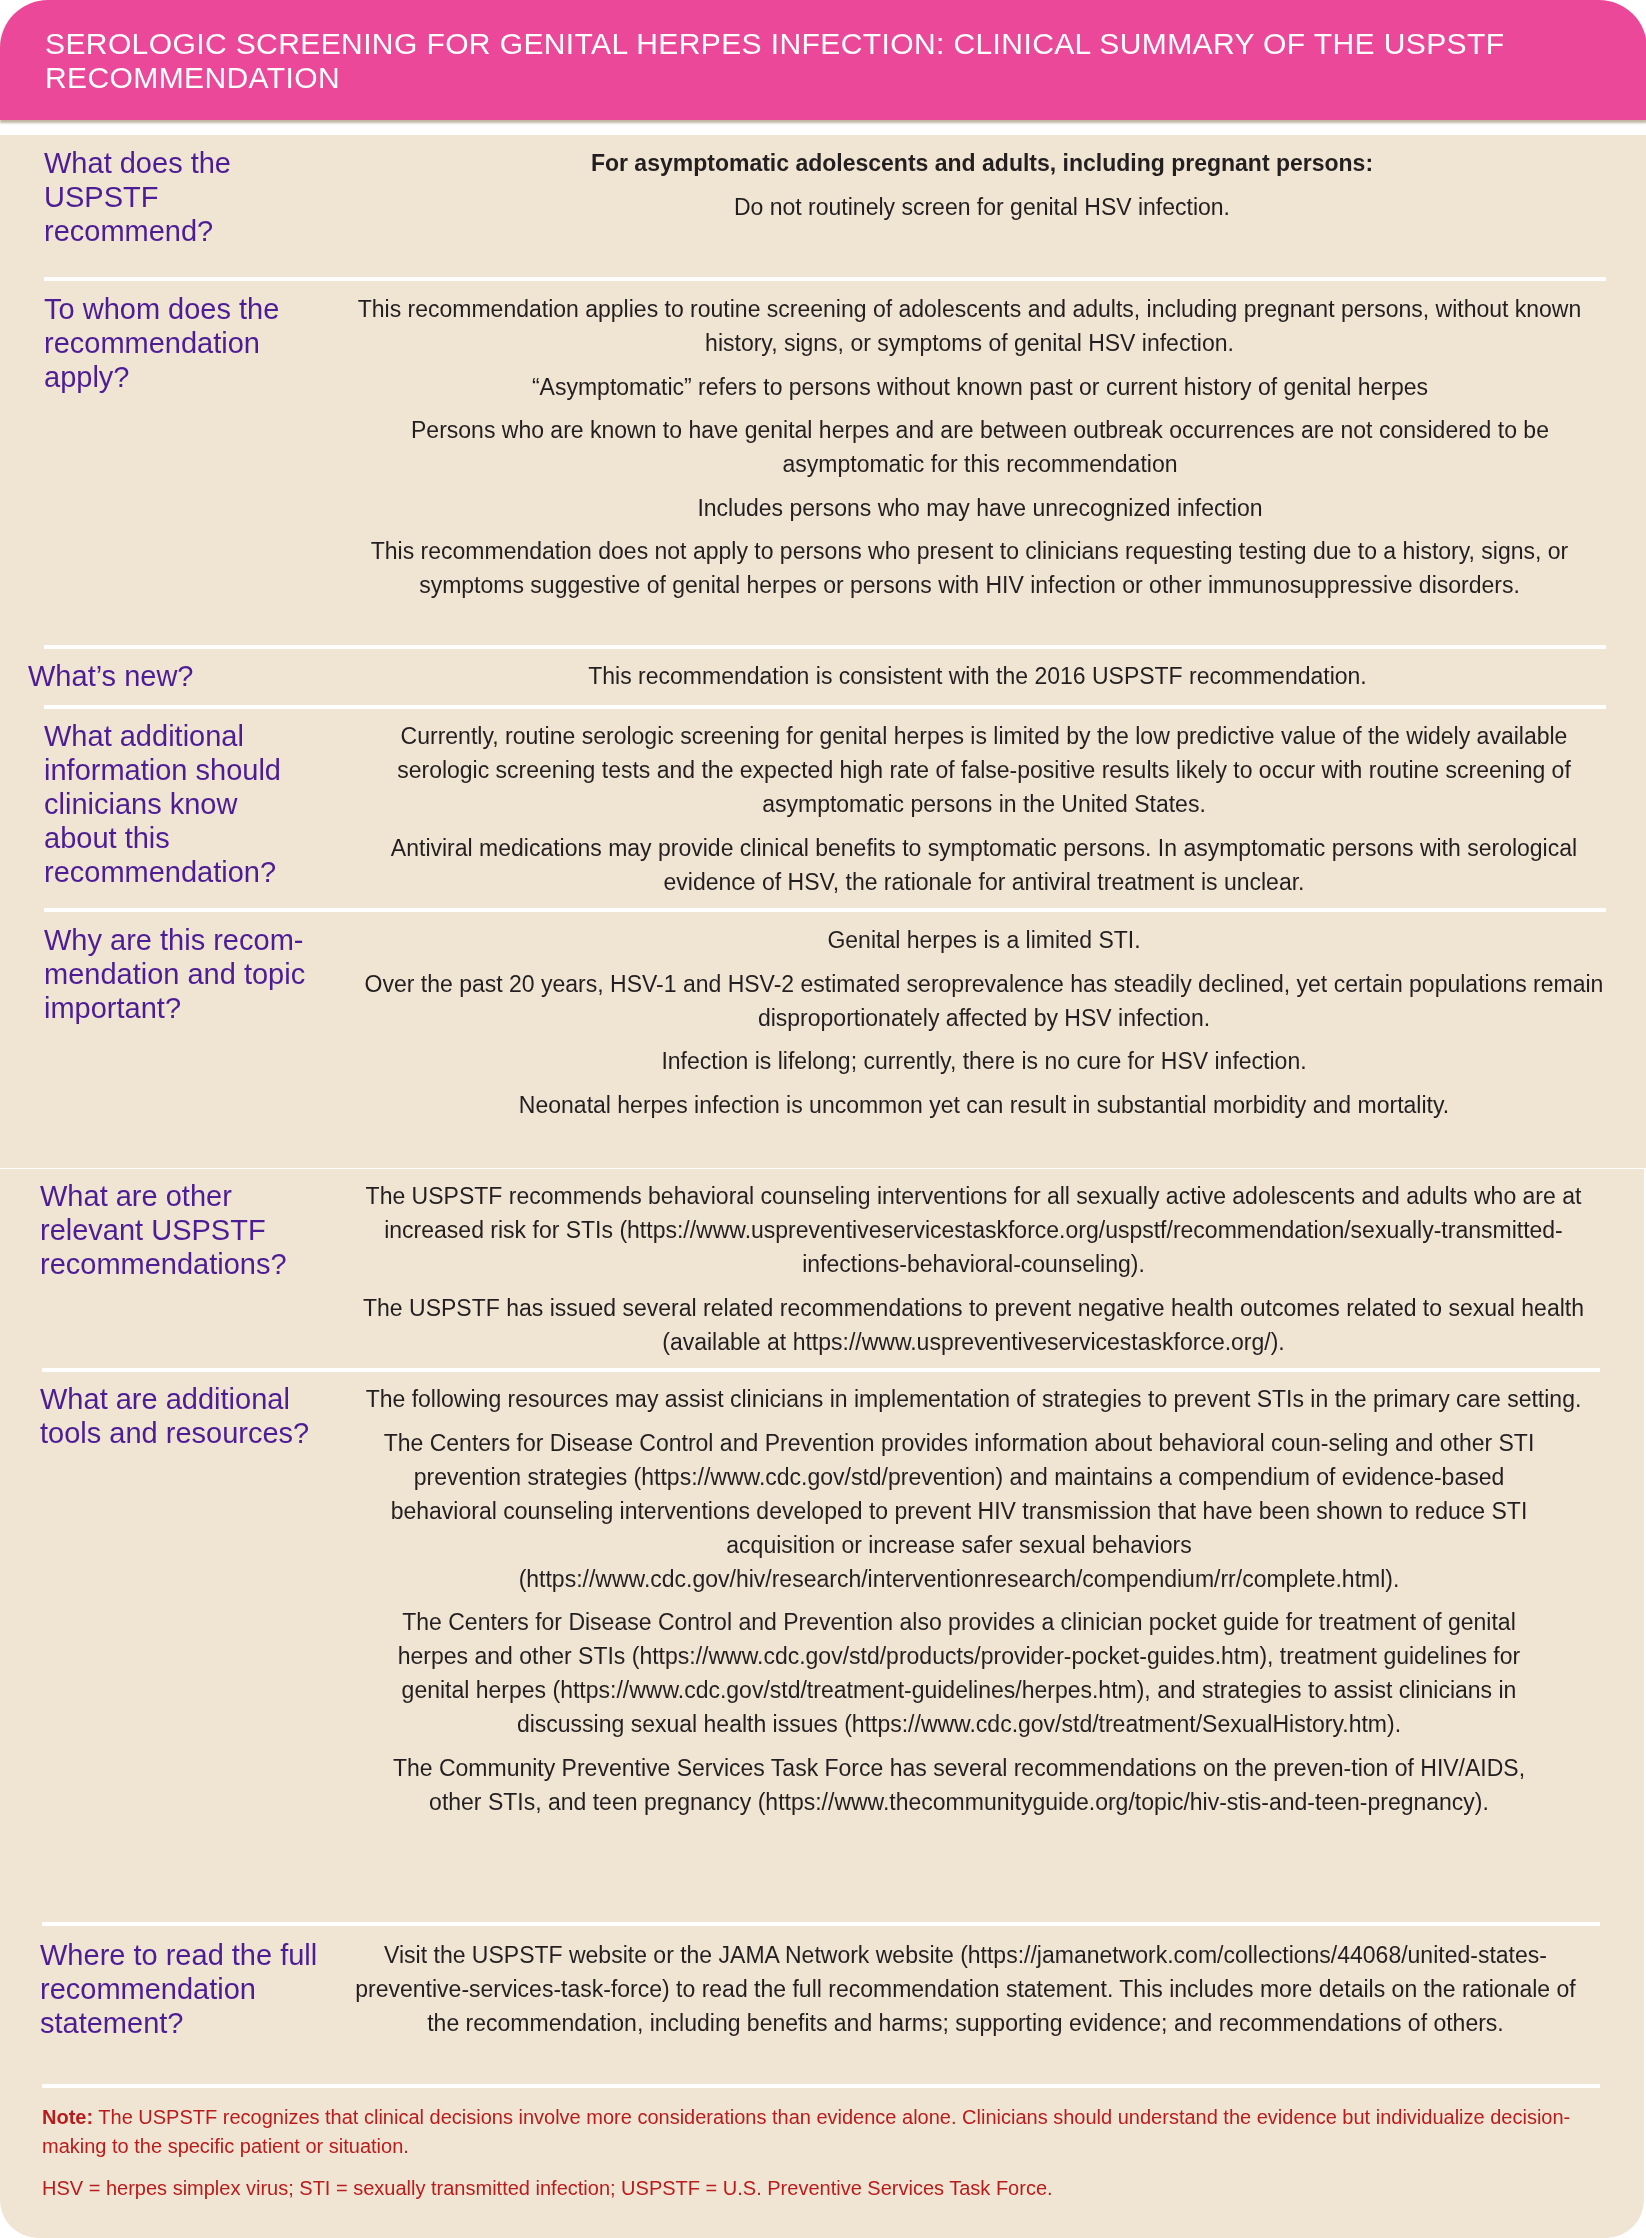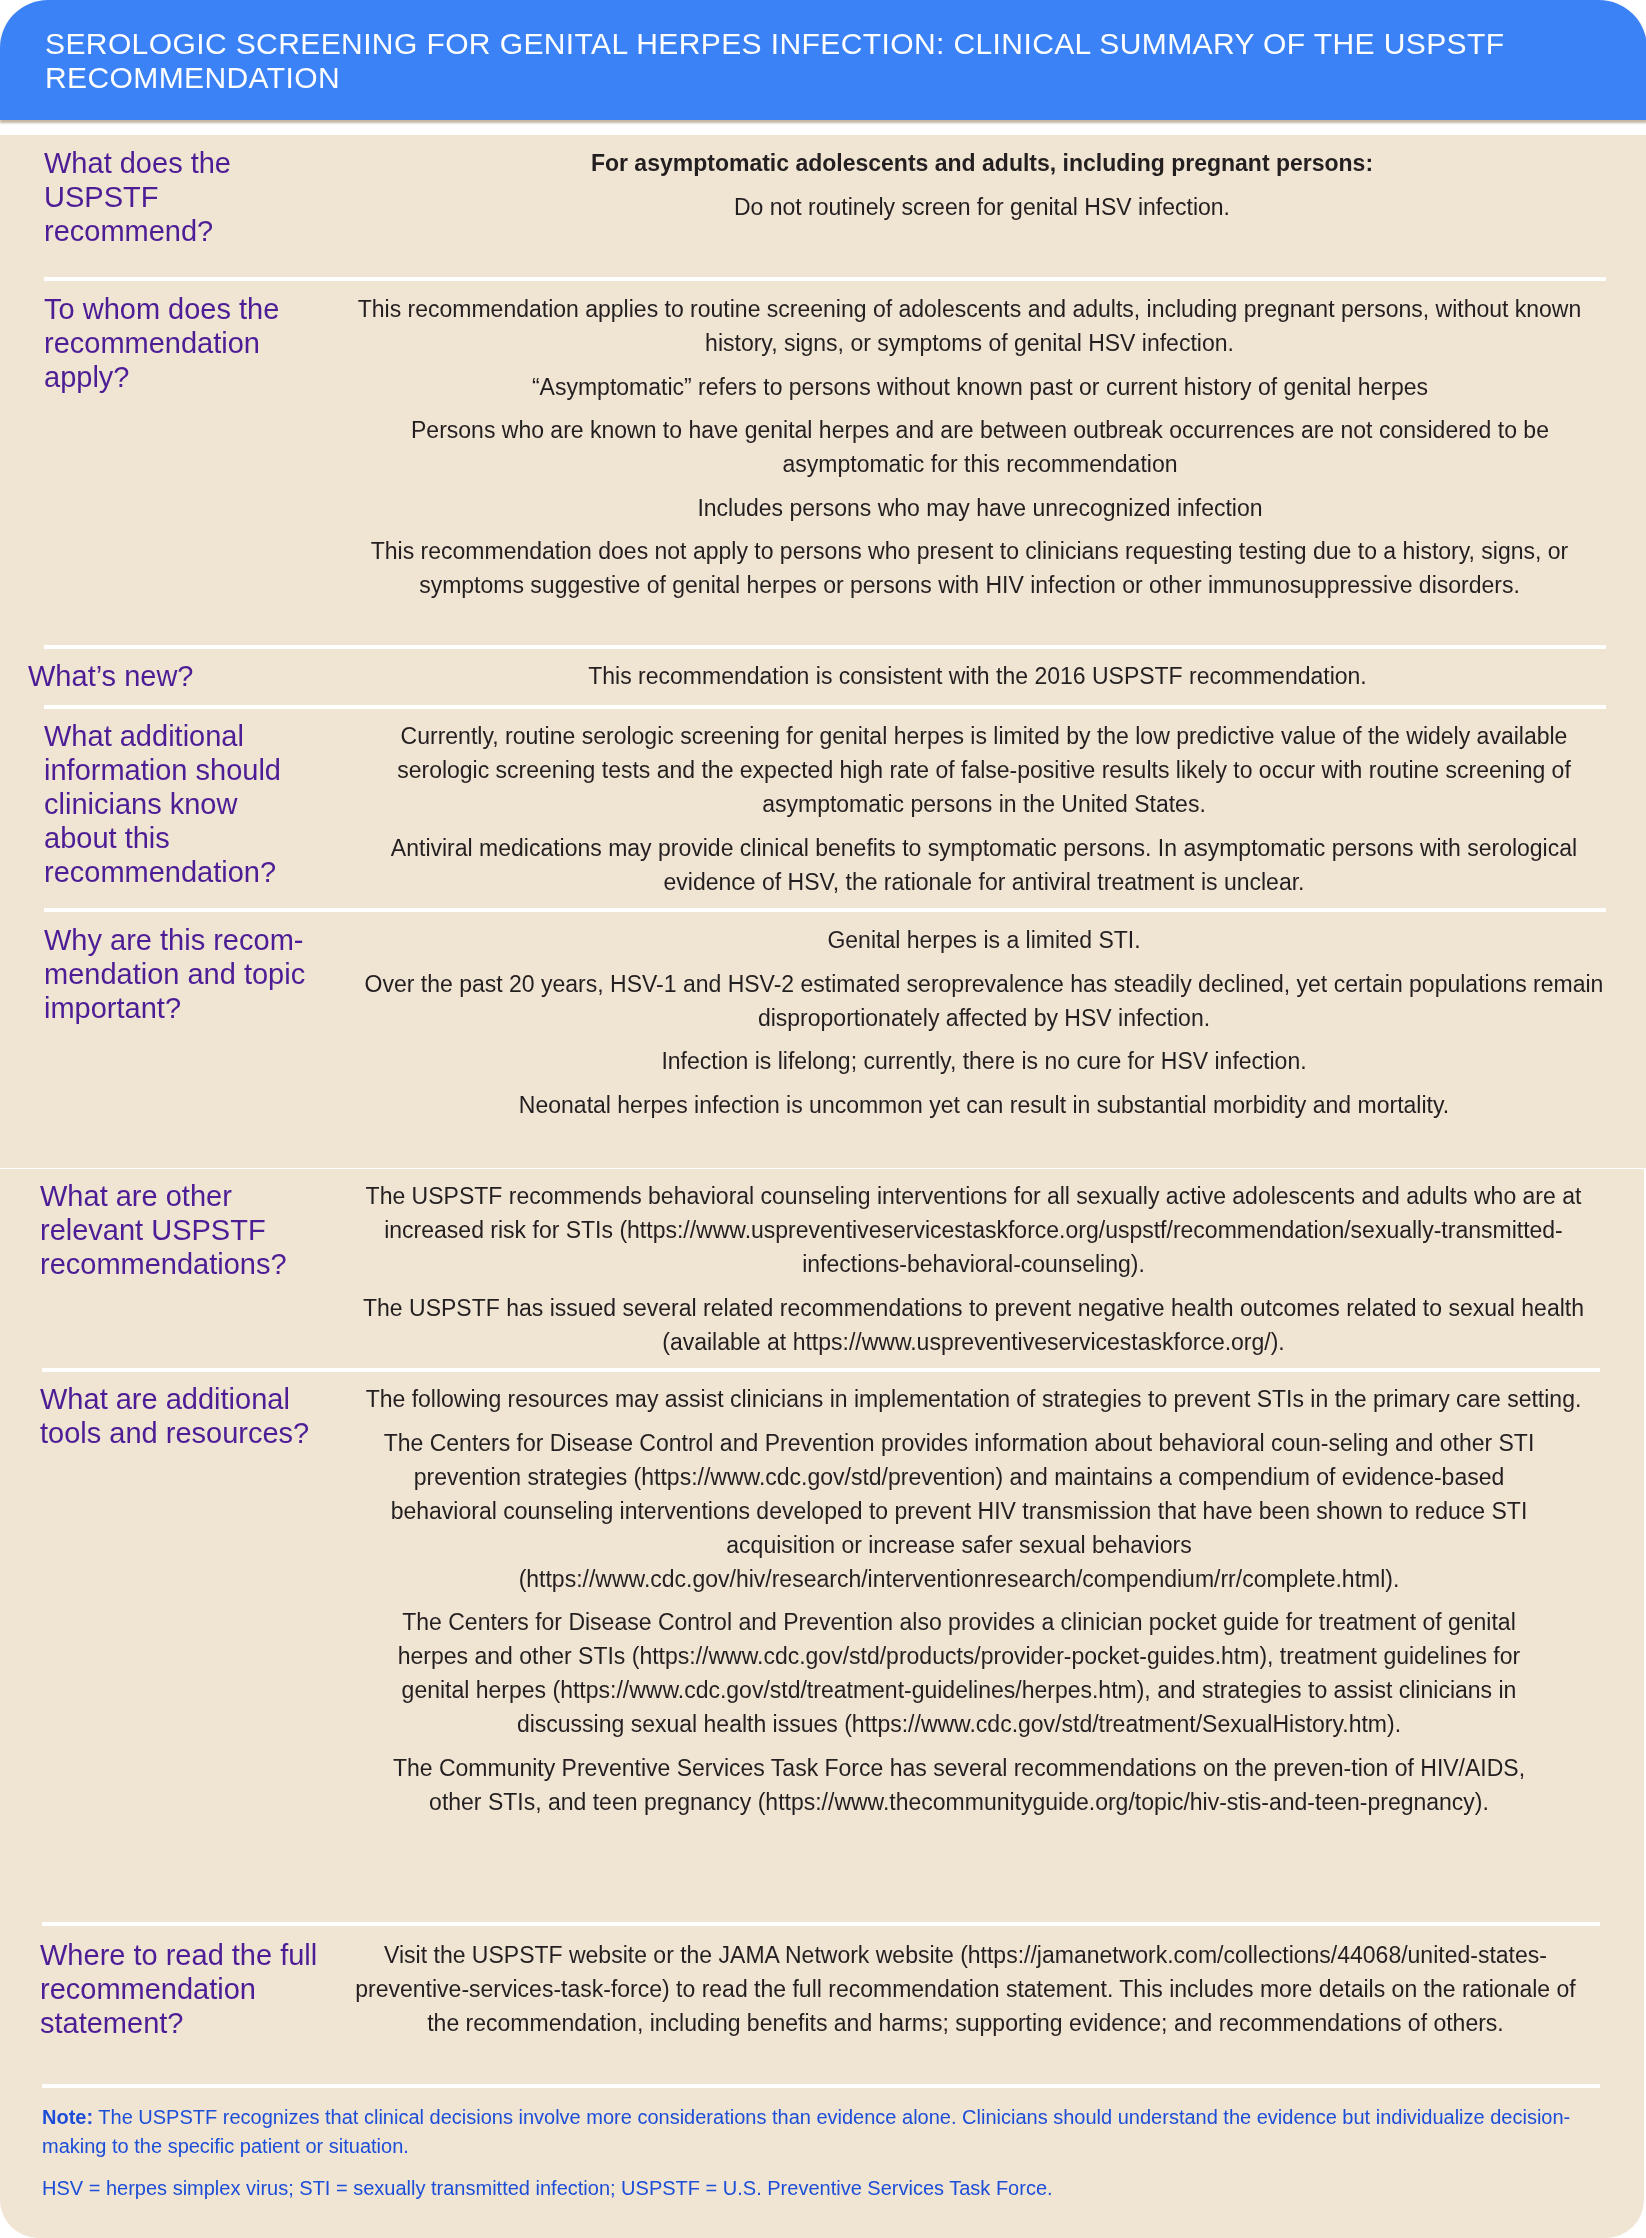--- a/index.html
+++ b/index.html
@@ -1,20 +1,20 @@
 <!DOCTYPE html>
 <html style="font-size:13px"><head>
 <meta charset="utf-8">
 <style>
   html, body { margin: 0; padding: 0; background: #ffffff; }
   body { width: 1647px; height: 2239px; position: relative; overflow: hidden;
          font-family: "Liberation Sans", "DejaVu Sans", sans-serif; color: #231f20; }
   .header {
     position: absolute; left: 0; top: 0; width: 1647px; height: 120px;
-    background: #3b82f6; border-radius: 48px 48px 0 0;
+    background: #ec4899; border-radius: 48px 48px 0 0;
     box-shadow: 0 2.4px 2.4px rgba(120,90,50,0.45);
   }
   .header-title {
     position: absolute; left: 45px; top: 27px; width: 1570px;
     color: #ffffff; font-size: 30px; line-height: 34px; font-weight: normal;
     letter-spacing: 0.4px; text-transform: uppercase;
     font-family: "Liberation Sans", sans-serif;
   }
   .panel {
     position: absolute; background: #f0e4d3;
@@ -25,21 +25,21 @@
     position: absolute; font-weight: normal; font-size: 29px; line-height: 34px;
     color: #4c1d95; width: 296px;
   }
   .content {
     position: absolute; font-size: 23px; line-height: 34px; color: #231f20; text-align: center;
   }
   .content p { margin: 0 0 9.6px 0; }
   .content p.sub { padding-left: 21px; }
   .content p.bold { font-weight: bold; }
   .divider { position: absolute; height: 4px; background: #ffffff; }
-  .note { position: absolute; font-size: 20px; line-height: 29px; color: #1d4ed8; }
+  .note { position: absolute; font-size: 20px; line-height: 29px; color: #b91c1c; }
   .note p { margin: 0 0 13px 0; }
   .note b { font-weight: bold; }
 </style>
 </head>
 <body>
 
 <div class="header">
   <div class="header-title">Serologic Screening for Genital Herpes Infection: Clinical Summary of the USPSTF Recommendation</div>
 </div>
 

